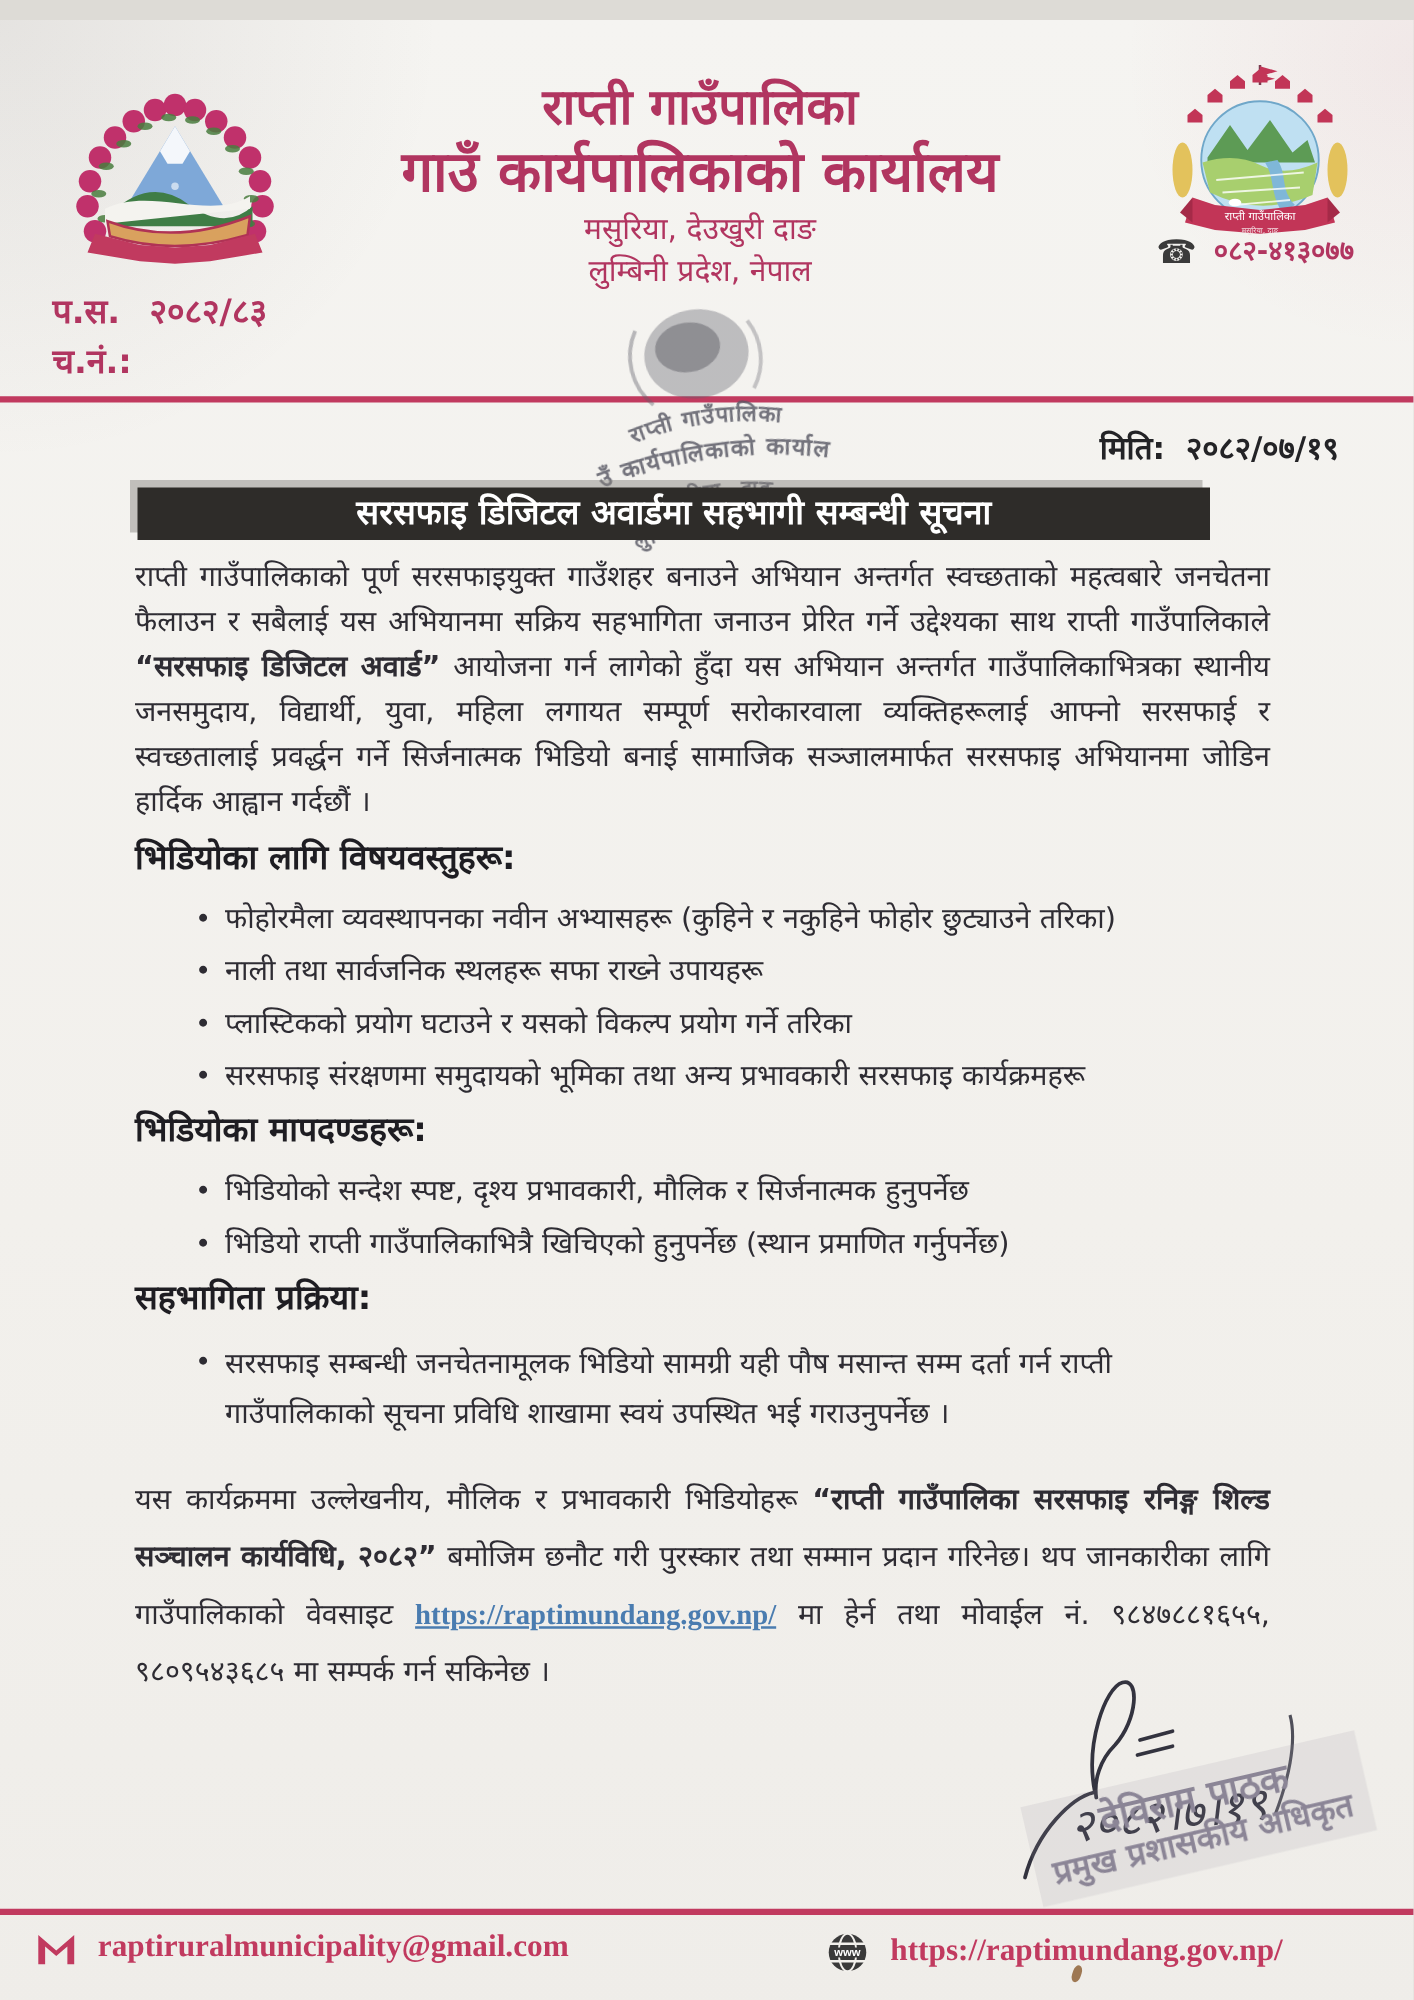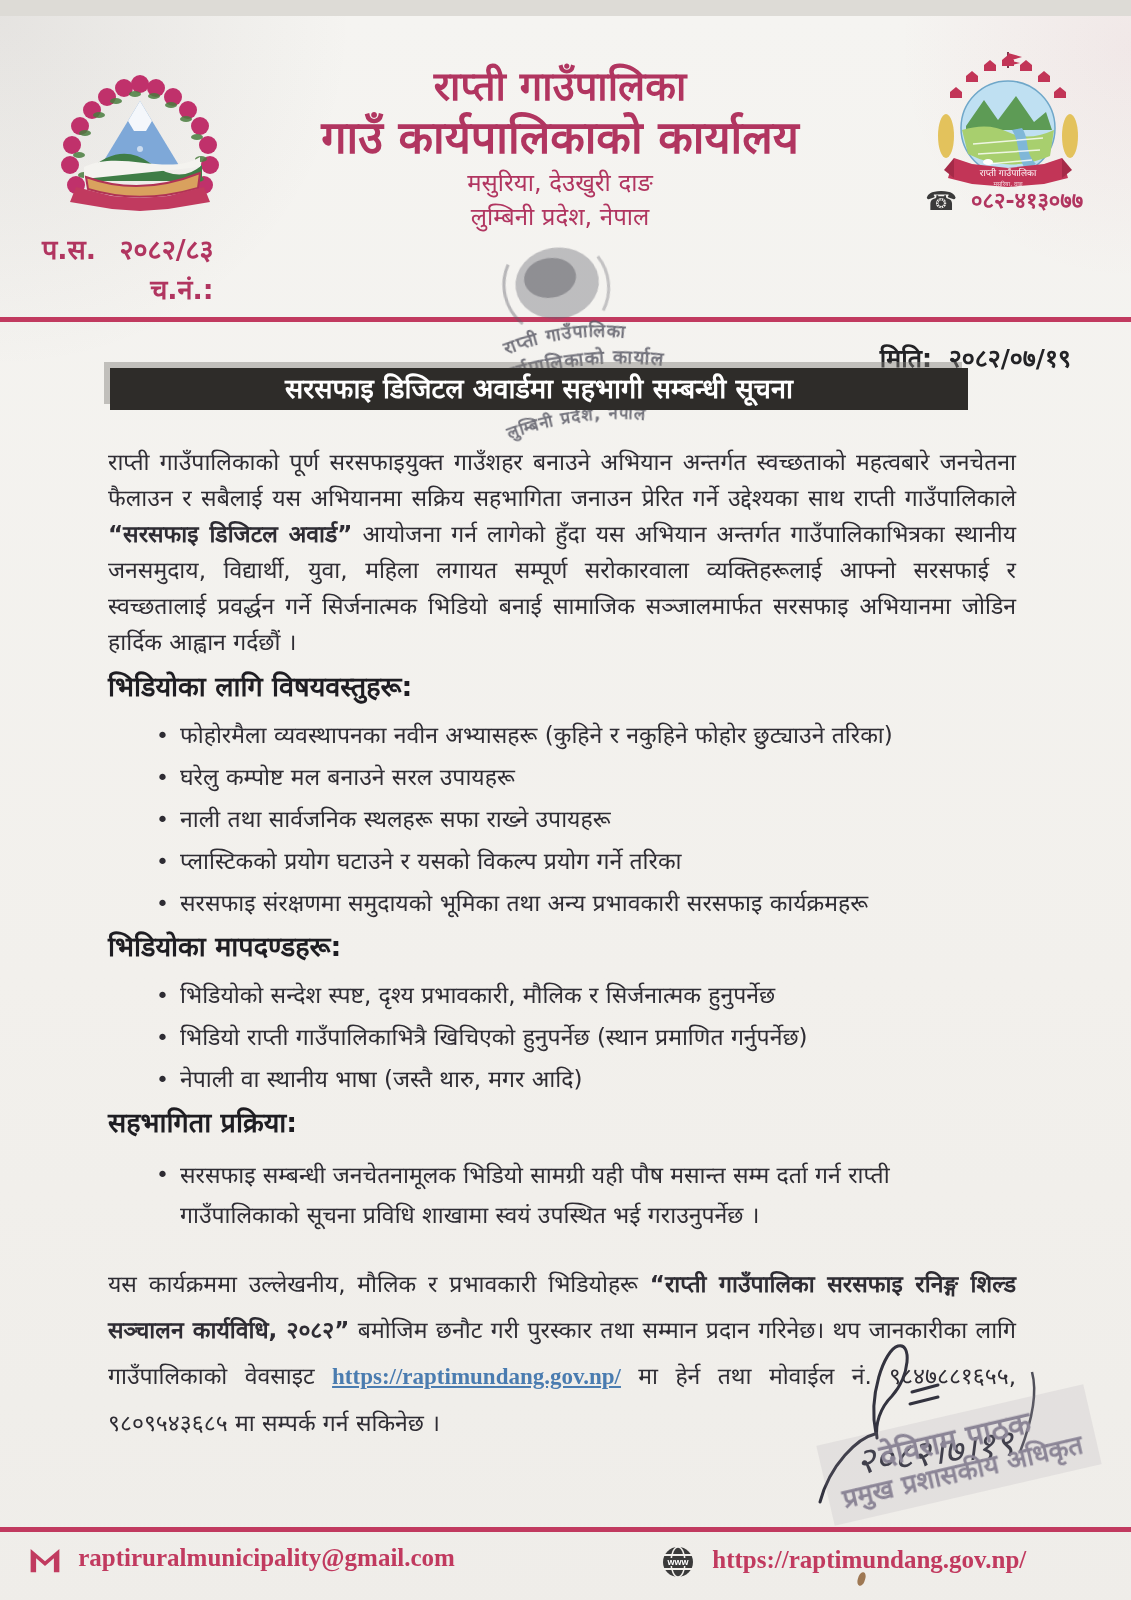--- a/index.html
+++ b/index.html
@@ -15,30 +15,30 @@
   }
   
   .emblem-left{position:absolute; left:50px; top:52px;}
   .emblem-right{position:absolute; left:928px; top:36px;}
   .head-center{position:absolute; left:210px; top:46px; width:700px; text-align:center; color:#b13560;}
   .org-name{font-size:40px; font-weight:bold; line-height:48px;}
   .office-name{font-size:45px; font-weight:bold; line-height:56px;}
   .addr{font-size:24px; font-weight:normal; line-height:34px;}
   .phone-row{position:absolute; left:925px; top:168px; font-size:22px; font-weight:bold; color:#b13560; white-space:nowrap;}
   .phone-row .glyph{color:#3a3a3a; font-size:26px; vertical-align:-2px; margin-right:6px;}
-  .refs{position:absolute; left:42px; top:214px; color:#b13560; font-weight:bold; font-size:27px; line-height:40px;text-align:right;}
+  .refs{position:absolute; left:42px; top:214px; color:#b13560; font-weight:bold; font-size:27px; line-height:40px;}
   .date-line{position:absolute; right:60px; top:324px; font-size:25px; font-weight:bold; color:#232326;}
   .rule{position:absolute; left:0; width:1131px; height:5px; background:#c13a5f; z-index:1;}
   .rule-top{top:301px;}
   .rule-bottom{top:1511px;}
   
   .ink-stamp{position:absolute; left:450px; top:206px; z-index:2; opacity:.82; filter:blur(.4px); transform:rotate(-8deg);}
   
   .title-bar{
-    position:absolute; left:110px; top:352px; width:858px; height:42px; z-index:3;
+    position:absolute; left:110px; top:374px; width:858px; height:42px; z-index:3;
     background:#2e2c29; box-shadow:-6px -6px 0 rgba(130,128,124,.45);
     color:#fff; font-size:27px; font-weight:bold; text-align:center; line-height:42px;
   }
   
   .content{position:absolute; left:108px; top:428px; width:908px;}
   .intro{font-size:23px; line-height:36px; text-align:justify; margin:0 0 8px;}
   .bold{font-weight:bold;}
   h2.sec{font-size:27px; color:#1e1d22; margin:10px 0 15px; line-height:34px;}
   ul.blist{list-style:none; margin:0 0 0 0; padding:0 0 0 48px;}
   ul.blist li{position:relative; padding-left:24px; font-size:23px; line-height:33px; margin-bottom:9px;}
@@ -189,31 +189,29 @@
   </div>
 
   <div class="title-bar">सरसफाइ डिजिटल अवार्डमा सहभागी सम्बन्धी सूचना</div>
 
   <div class="content">
     <p class="intro"><span>राप्ती गाउँपालिकाको पूर्ण सरसफाइयुक्त गाउँशहर बनाउने अभियान अन्तर्गत स्वच्छताको महत्वबारे जनचेतना फैलाउन र सबैलाई यस अभियानमा सक्रिय सहभागिता जनाउन प्रेरित गर्ने उद्देश्यका साथ राप्ती गाउँपालिकाले </span><span class="bold">“सरसफाइ डिजिटल अवार्ड”</span><span> आयोजना गर्न लागेको हुँदा यस अभियान अन्तर्गत गाउँपालिकाभित्रका स्थानीय जनसमुदाय, विद्यार्थी, युवा, महिला लगायत सम्पूर्ण सरोकारवाला व्यक्तिहरूलाई आफ्नो सरसफाई र स्वच्छतालाई प्रवर्द्धन गर्ने सिर्जनात्मक भिडियो बनाई सामाजिक सञ्जालमार्फत सरसफाइ अभियानमा जोडिन हार्दिक आह्वान गर्दछौं ।</span></p>
 
     <h2 class="sec">भिडियोका लागि विषयवस्तुहरू:</h2>
     <ul class="blist">
       <li>फोहोरमैला व्यवस्थापनका नवीन अभ्यासहरू (कुहिने र नकुहिने फोहोर छुट्याउने तरिका)</li>
-      <li>घरेलु कम्पोष्ट मल बनाउने सरल उपायहरू</li>
       <li>नाली तथा सार्वजनिक स्थलहरू सफा राख्ने उपायहरू</li>
       <li>प्लास्टिकको प्रयोग घटाउने र यसको विकल्प प्रयोग गर्ने तरिका</li>
       <li>सरसफाइ संरक्षणमा समुदायको भूमिका तथा अन्य प्रभावकारी सरसफाइ कार्यक्रमहरू</li>
     </ul>
 
     <h2 class="sec">भिडियोका मापदण्डहरू:</h2>
     <ul class="blist">
       <li>भिडियोको सन्देश स्पष्ट, दृश्य प्रभावकारी, मौलिक र सिर्जनात्मक हुनुपर्नेछ</li>
       <li>भिडियो राप्ती गाउँपालिकाभित्रै खिचिएको हुनुपर्नेछ (स्थान प्रमाणित गर्नुपर्नेछ)</li>
-      <li>नेपाली वा स्थानीय भाषा (जस्तै थारु, मगर आदि)</li>
     </ul>
 
     <h2 class="sec">सहभागिता प्रक्रिया:</h2>
     <ul class="blist wide">
       <li>सरसफाइ सम्बन्धी जनचेतनामूलक भिडियो सामग्री यही पौष मसान्त सम्म दर्ता गर्न राप्ती गाउँपालिकाको सूचना प्रविधि शाखामा स्वयं उपस्थित भई गराउनुपर्नेछ ।</li>
     </ul>
 
     <p class="closing"><span>यस कार्यक्रममा उल्लेखनीय, मौलिक र प्रभावकारी भिडियोहरू </span><span class="bold">“राप्ती गाउँपालिका सरसफाइ रनिङ्ग शिल्ड सञ्चालन कार्यविधि, २०८२”</span><span> बमोजिम छनौट गरी पुरस्कार तथा सम्मान प्रदान गरिनेछ। थप जानकारीका लागि गाउँपालिकाको वेवसाइट </span><a class="site-link" href="#">https://raptimundang.gov.np/</a><span> मा हेर्न  तथा मोवाईल नं. ९८४७८८१६५५, ९८०९५४३६८५ मा सम्पर्क गर्न सकिनेछ ।</span></p>
   </div>
 

